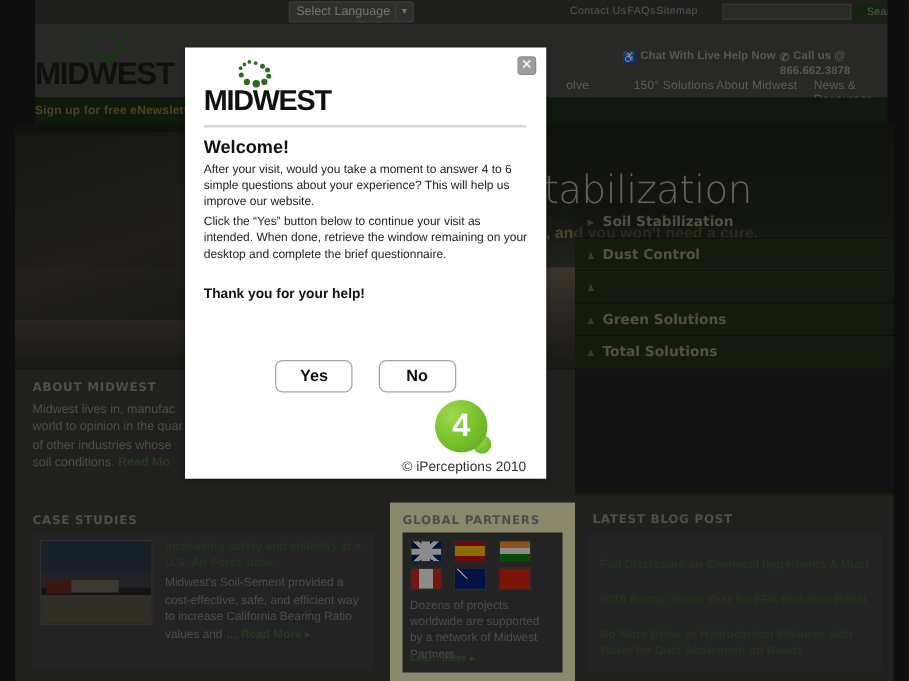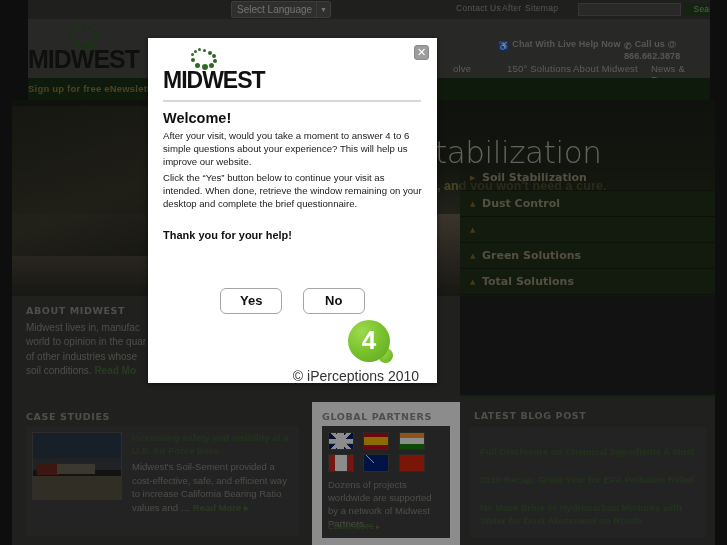--- a/index.html
+++ b/index.html
@@ -154,21 +154,21 @@
   .cs-gnd{position:absolute;left:0;top:56%;width:100%;height:44%;background:#5a5444;}
   .cs-road{position:absolute;left:0;top:56%;width:100%;height:9%;background:#232323;}
   .cs-truck{position:absolute;left:4px;top:45%;width:22px;height:12px;background:#6e2a22;}
   .cs-tank{position:absolute;left:24px;top:47%;width:38px;height:10px;background:#6b6656;}
   .cs-body { position:absolute; left:106px; top:6px; width:160px; }
   .cs-body h4 { font-size:9.5px; line-height:12.5px; color:#3f5c33; }
   .cs-body p { margin-top:3px; font-size:9.5px; line-height:13.5px; color:#8c8c85; }
 
   .partners {
     position:absolute; left:312px; top:402px; width:148px; height:143px;
-    background:#ffffff;
+    background:#fef9c3;
     text-decoration:underline;
   }
   .partners .sec-title{ position:absolute; left:10px; top:9px; }
   .pt-card{ position:absolute; left:10px; top:24px; width:128px; height:112px; background:#414140; }
   .flags { position:absolute; left:6px; top:6px; width:118px; }
   .flag { width:26px; height:18px; display:inline-block; margin:0 5px 4px 0; vertical-align:top; position:relative; overflow:hidden; border:1px solid #4d4d47;}
   .pt-card p { position:absolute; left:6px; top:52px; width:116px; font-size:9.5px; line-height:13px; color:#8c8c85; }
   .pt-card .learn { position:absolute; left:6px; top:95px; font-size:8.5px; }
 
   .blog {
@@ -233,22 +233,22 @@
   }
   .ip-tail {
     position:absolute; left:30px; top:28px; width:15px; height:15px; border-radius:50%;
     background:radial-gradient(circle at 35% 30%, #9ed94f 0%, #6fba26 70%);
   }
   .ip-4 {
     position:absolute; left:0; top:0; width:42px; height:42px;
     text-align:center; line-height:40px; font-size:26px; font-weight:bold; color:#fff;
   }
   .ip-cap {
-    position:absolute; left:143px; top:330px; width:130px; text-align:center;
-    font-size:14px; color:#333;
+    position:absolute; left:143px; top:330px; width:130px; text-align:right;
+    font-size:11px; color:#333;
   }
 </style>
 </head>
 <body>
 
 <div id="page">
 
   <div id="site">
 
     <div class="hero">
@@ -348,21 +348,21 @@
         <a class="p3">No More Brine or Hydrocarbon Mixtures with Water for Dust Abatement on Roads</a>
       </div>
     </div>
 
     <div class="topbar">
       <div class="lang-select">
         <span>Select Language</span>
         <span class="lang-caret">▼</span>
       </div>
       <div class="topnav a">Contact Us</div>
-      <div class="topnav b">After</div>
+      <div class="topnav b">FAQs</div>
       <div class="topnav c">Sitemap</div>
       <div class="search-box"></div>
       <div class="search-btn">
         <span>Search</span>
         <span class="arr">▸</span>
       </div>
     </div>
 
     <div class="gt">
       <span>Powered by</span>

